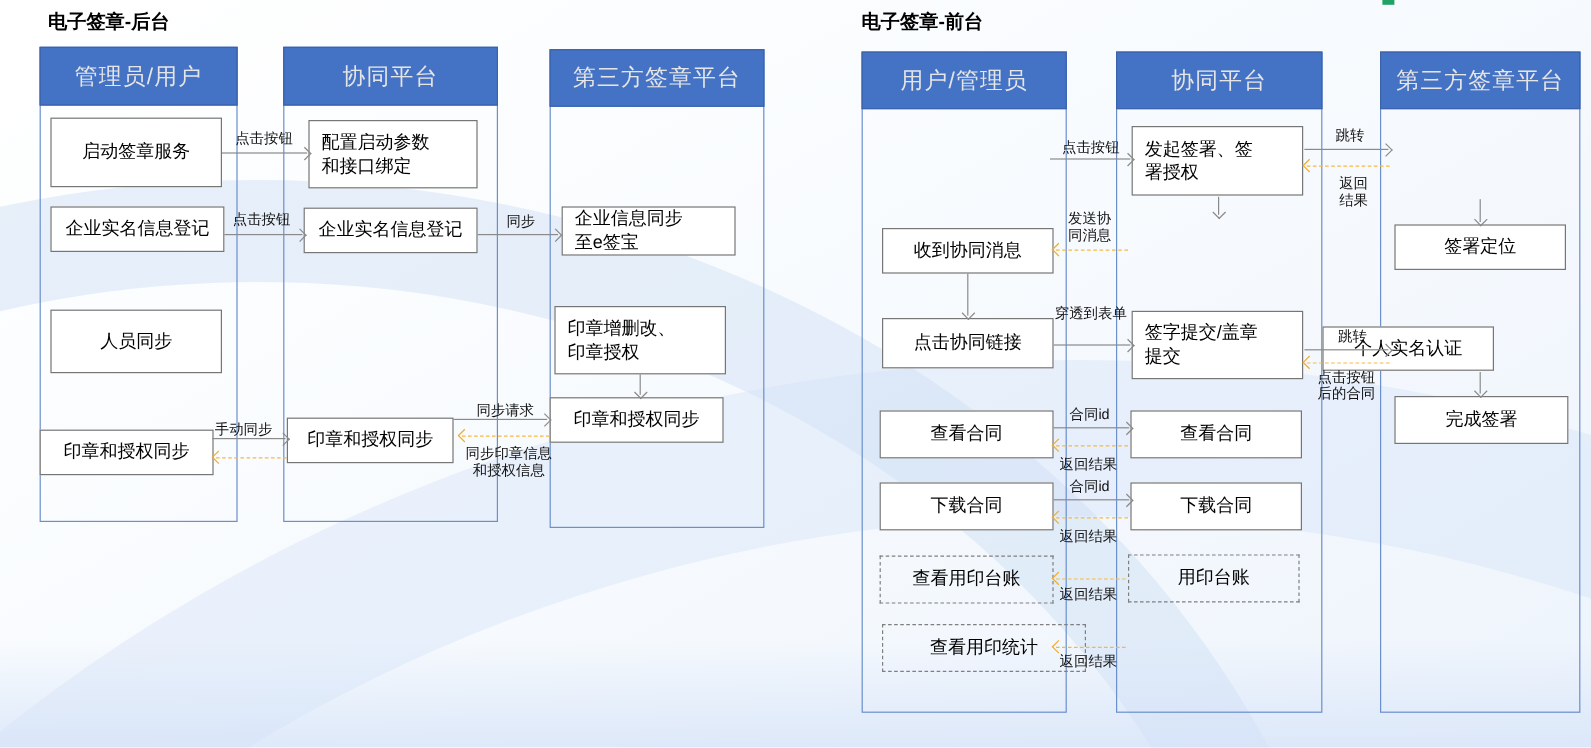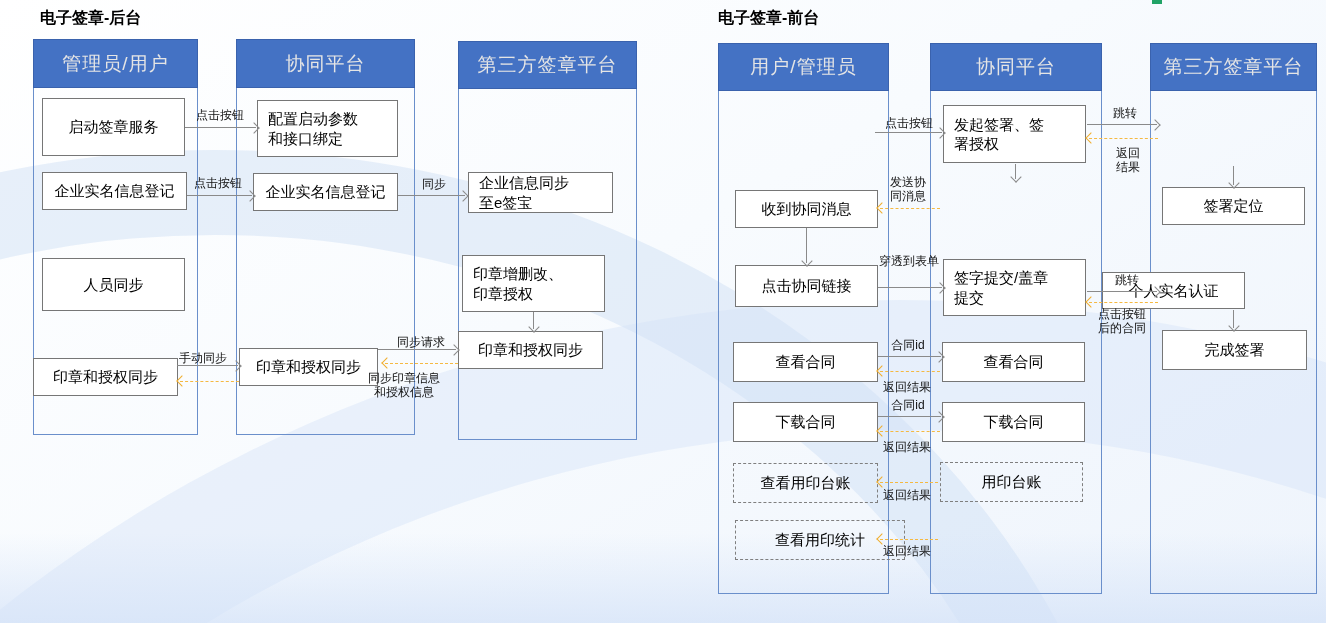--- a/index.html
+++ b/index.html
@@ -92,21 +92,21 @@
     </div>
   <div class="ar hd" style="left:385px;top:363px;width:73px">
       <i class="c cl"></i>
     </div>
 
   <div class="lb" style="left:220px;top:108px">点击按钮</div>
   <div class="lb" style="left:218px;top:176px">点击按钮</div>
   <div class="lb" style="left:434px;top:177px">同步</div>
   <div class="lb" style="left:203px;top:351px">手动同步</div>
   <div class="lb" style="left:421px;top:335px">同步请求</div>
-  <div class="lb" style="left:404px;top:371px">同步印章信息
+  <div class="lb" style="left:424px;top:371px">同步印章信息
 和授权信息</div>
 
   <div class="dg-title" style="left:718px;top:8px">电子签章-前台</div>
 
   <div class="lane" style="left:718px;top:43px;width:169px;height:549px">
     <div class="lh">用户/管理员</div>
   </div>
   <div class="lane" style="left:930px;top:43px;width:170px;height:549px">
     <div class="lh">协同平台</div>
   </div>

